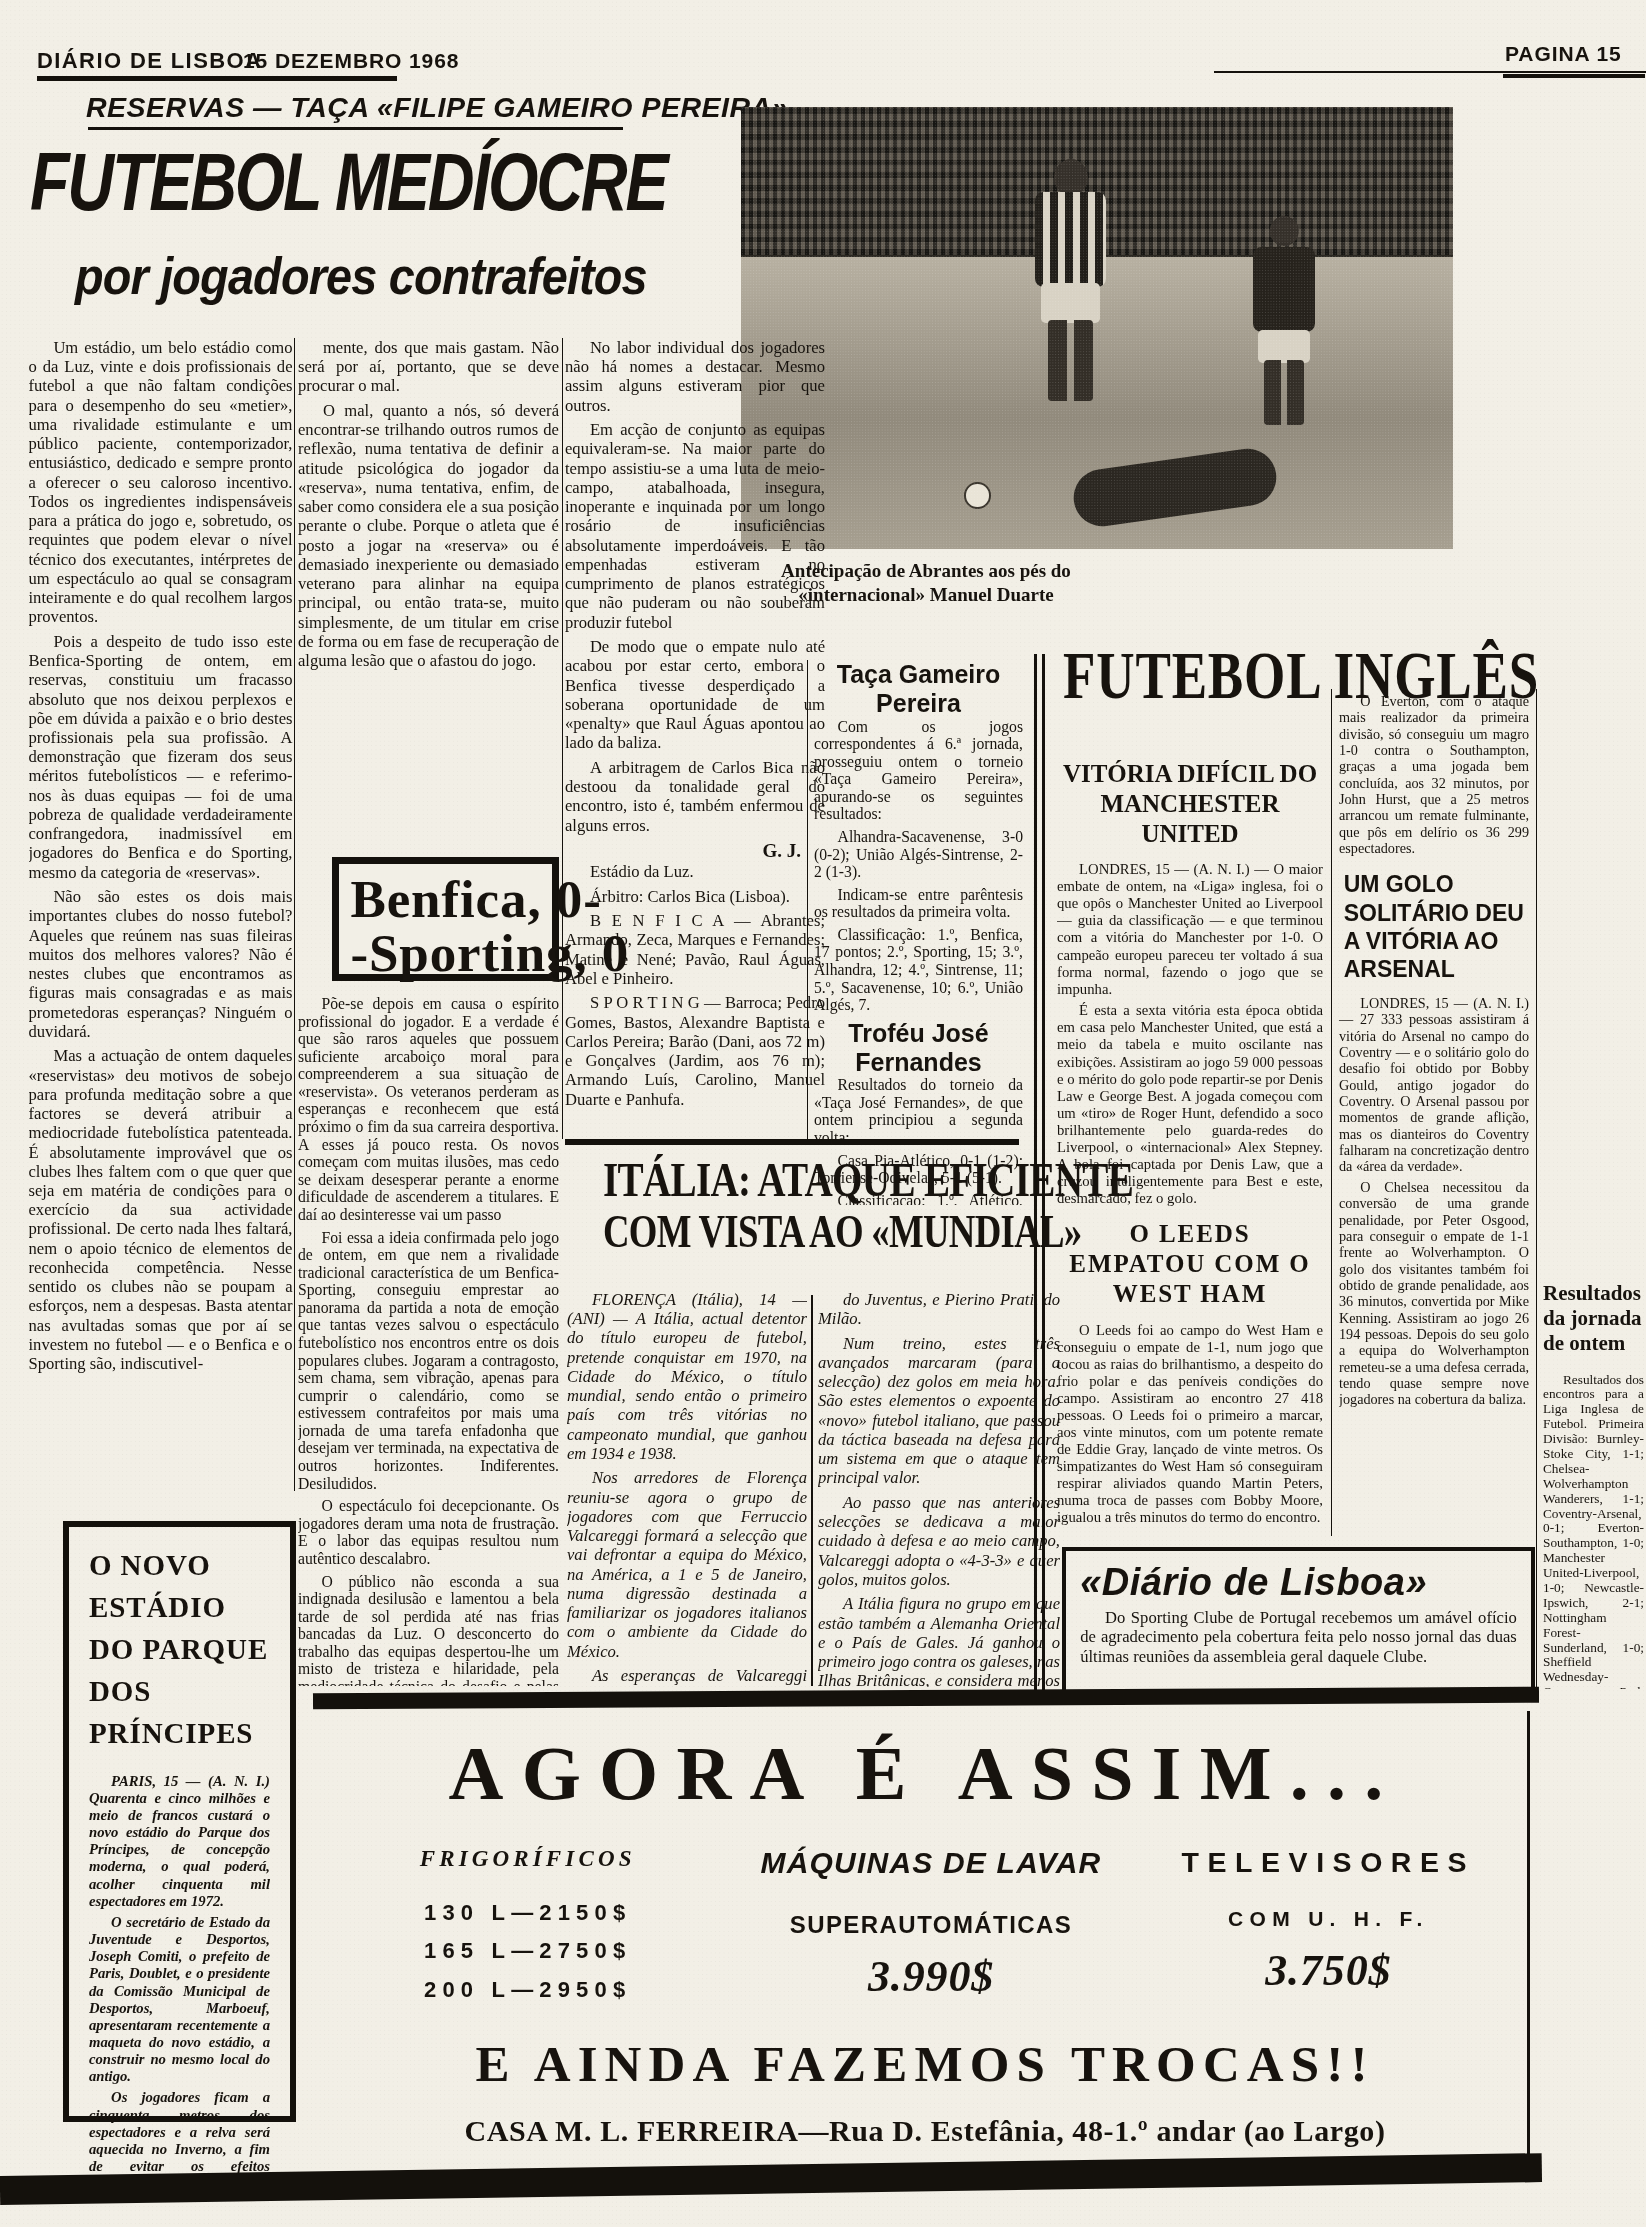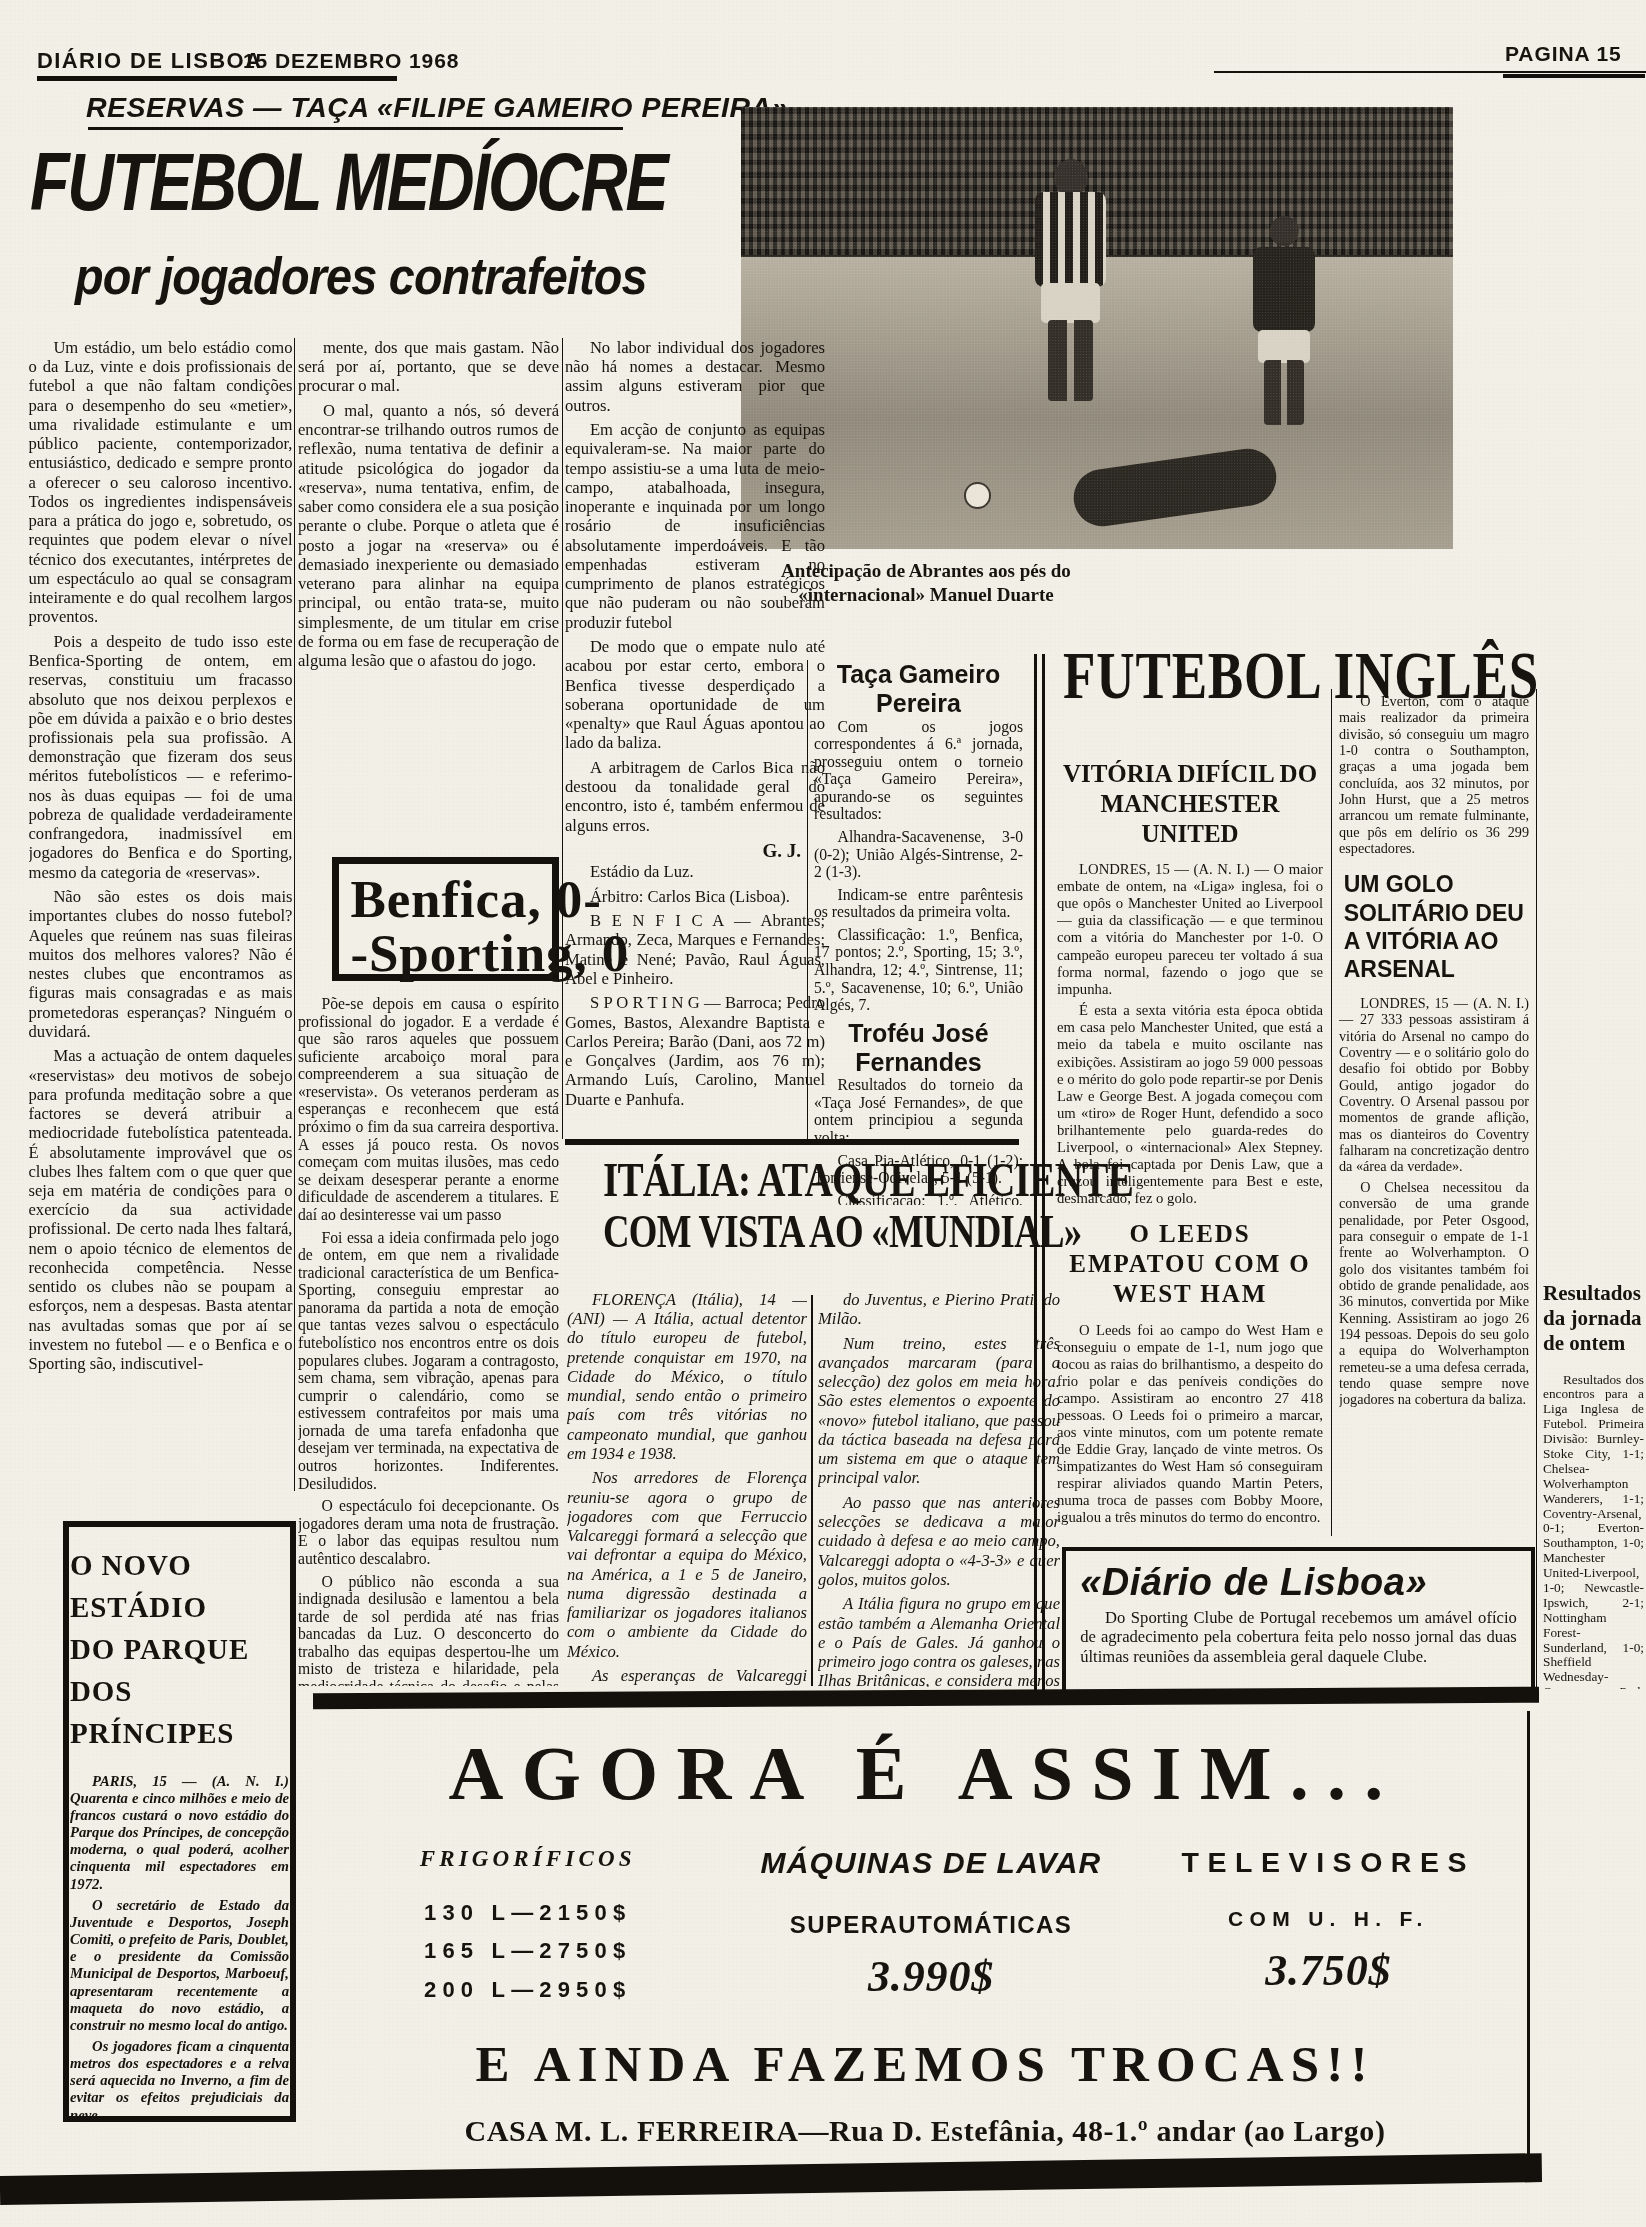--- a/index.html
+++ b/index.html
@@ -65,21 +65,21 @@
   .subhead-sans{font-size:23px;line-height:1.22}
   .cuphead{font-size:25px;line-height:1.15}
   .reshead{font-size:21px;line-height:1.2}
   .sig{font-size:19px;text-align:right;padding-right:24px}
   
   .ithead{font-size:49px;line-height:1.08;letter-spacing:-0.9px;white-space:nowrap;
           transform:scaleX(.8);transform-origin:center top;text-align:center}
   
   .diariobox{border:4.3px solid #14110c;padding:9.5px 14.2px}
   .diario-title{font-size:38px;letter-spacing:0.5px}
-  .stadiumbox{border:6.6px solid #14110c;padding:17px 1px}
+  .stadiumbox{border:6.6px solid #14110c;padding:17px 20px}
   .stadium-title{font-size:29px;line-height:1.45;letter-spacing:0.9px}
   
   .ad-headline{font-size:76px;letter-spacing:.24em;white-space:nowrap}
   .ad-cat1{font-size:23px;letter-spacing:.18em}
   .ad-cat2{font-size:30px;letter-spacing:.04em}
   .ad-cat3{font-size:28.5px;letter-spacing:.3em}
   .ad-price-small{font-size:22px;letter-spacing:.28em;line-height:1.75}
   .ad-sub{font-size:24px;letter-spacing:.06em}
   .ad-sub2{font-size:21px;letter-spacing:.3em}
   .ad-bigprice{font-size:44px;letter-spacing:.02em}

